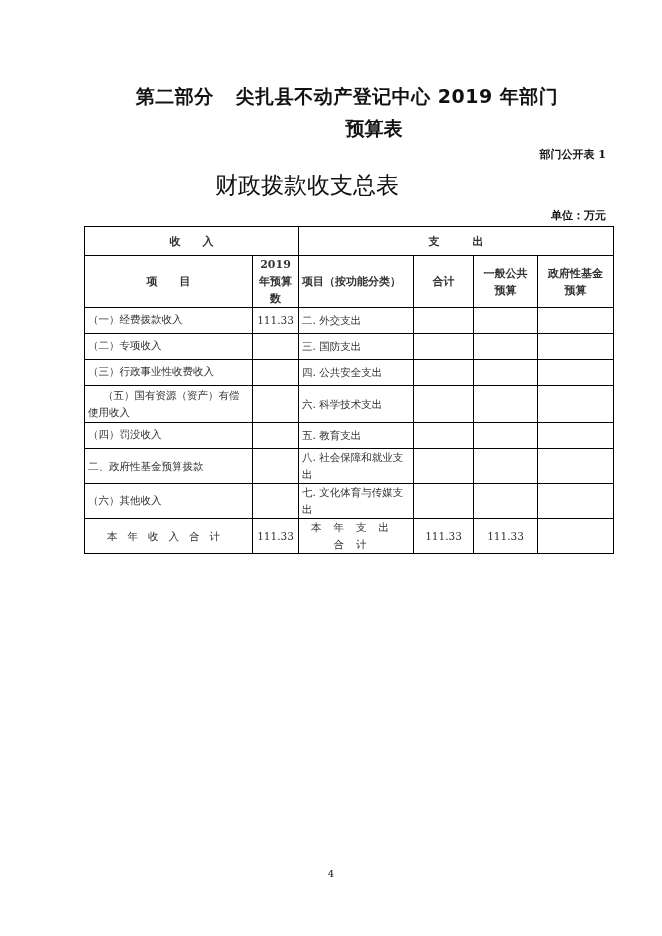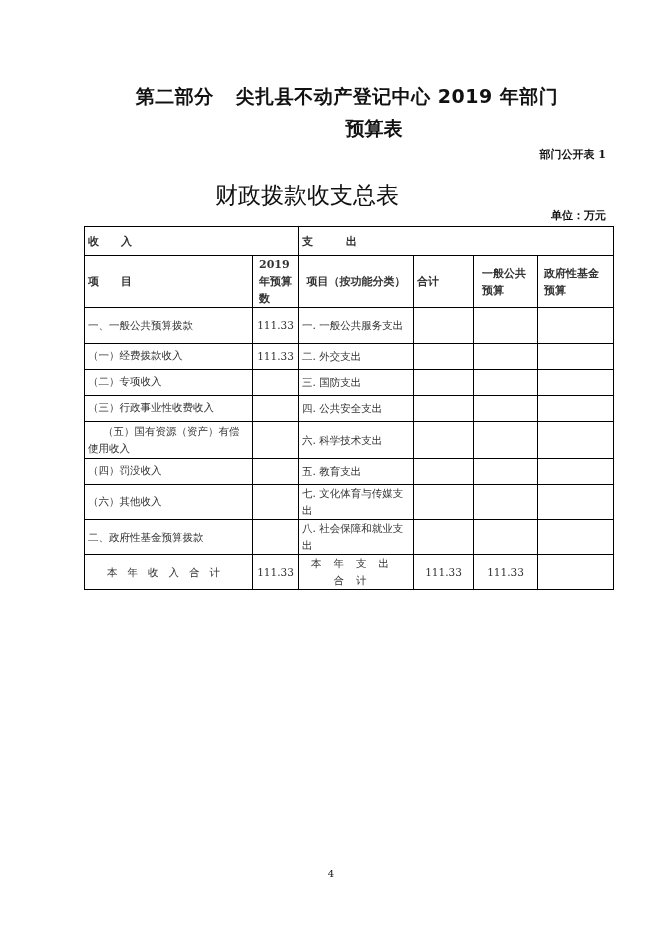--- a/index.html
+++ b/index.html
@@ -6,28 +6,28 @@
   body { width: 662px; height: 936px; position: relative; overflow: hidden;
          font-family: "DejaVu Serif", "Liberation Serif", serif; color: #111; }
   .title1 { position: absolute; left: 0; width: 662px; top: 84px; text-align: center;
             font-family: "DejaVu Sans", "Liberation Sans", sans-serif; font-weight: bold;
             font-size: 19px; letter-spacing: 0.5px; padding-left: 16px; }
   .title1 .gap { display: inline-block; width: 22px; }
   .title2 { position: absolute; left: 0; width: 662px; top: 116px; text-align: center;
             font-family: "DejaVu Sans", "Liberation Sans", sans-serif; font-weight: bold;
             font-size: 19px; margin-left: 43px; }
   .tag { position: absolute; right: 56px; top: 147px; font-size: 11px; font-weight: bold; padding-left: 40px; }
-  .main-title { position: absolute; left: 0; width: 614px; top: 180px; text-align: center;
+  .main-title { position: absolute; left: 0; width: 614px; top: 170px; text-align: center;
                 font-family: "DejaVu Sans", "Liberation Sans", sans-serif; font-size: 23px; }
   .unit { position: absolute; right: 56px; top: 208px; font-size: 11px; font-weight: bold; }
   table.budget { position: absolute; left: 84px; top: 226px; border-collapse: collapse;
                  table-layout: fixed; width: 529px; font-size: 10.5px; }
   table.budget td { border: 1.3px solid #000; padding: 0 3px; vertical-align: middle;
                     line-height: 17px; color: #333; }
-  td.hdr { font-weight: bold; color: #111; font-size: 11px; }
+  td.hdr { font-weight: bold; text-align: center; color: #111; font-size: 11px; }
   td.num { text-align: center; color: #444; }
   td.indent { padding-left: 18px; font-family: Liberation Mono, monospace; }
   td.spread { text-align: center; letter-spacing: 10px; }
   .pageno { position: absolute; left: 0; width: 662px; top: 868px; text-align: center; font-size: 10px; }
 </style>
 </head>
 <body>
 
 <div class="title1">
   <span>第二部分</span><span class="gap"></span><span>尖扎县不动产登记中心 2019 年部门</span>
@@ -47,34 +47,26 @@
       <col style="width:76px">
   </colgroup>
   <tbody>
       <tr style="height:29px">
     <td colspan="2" class="hdr">收　　入</td>
     <td colspan="4" class="hdr">支　　　出</td>
   </tr>
   <tr style="height:52px">
     <td class="hdr">项　　目</td>
     <td class="hdr" style="padding:0 6px">2019年预算数</td>
-    <td class="hdr" style="text-align:center">项目（按功能分类）</td>
+    <td class="hdr" style="text-align:left">项目（按功能分类）</td>
     <td class="hdr">合计</td>
     <td class="hdr" style="padding:0 8px">一般公共预算</td>
     <td class="hdr" style="padding:0 6px">政府性基金预算</td>
   </tr>
 
-  <tr style="height:36px">
-    <td>一、一般公共预算拨款</td>
-    <td class="num">111.33</td>
-    <td>一. 一般公共服务支出</td>
-    <td class="num"></td>
-    <td class="num"></td>
-    <td class="num"></td>
-  </tr>
   <tr style="height:26px">
     <td class="indent">（一）经费拨款收入</td>
     <td class="num">111.33</td>
     <td>二. 外交支出</td>
     <td class="num"></td>
     <td class="num"></td>
     <td class="num"></td>
   </tr>
   <tr style="height:26px">
     <td class="indent">（二）专项收入</td>
@@ -101,32 +93,32 @@
     <td class="num"></td>
   </tr>
   <tr style="height:26px">
     <td class="indent">（四）罚没收入</td>
     <td class="num"></td>
     <td>五. 教育支出</td>
     <td class="num"></td>
     <td class="num"></td>
     <td class="num"></td>
   </tr>
+  <tr style="height:35px">
+    <td>二、政府性基金预算拨款</td>
+    <td class="num"></td>
+    <td>八. 社会保障和就业支出</td>
+    <td class="num"></td>
+    <td class="num"></td>
+    <td class="num"></td>
+  </tr>
   <tr style="height:34px">
     <td class="indent">（六）其他收入</td>
     <td class="num"></td>
     <td>七. 文化体育与传媒支出</td>
-    <td class="num"></td>
-    <td class="num"></td>
-    <td class="num"></td>
-  </tr>
-  <tr style="height:35px">
-    <td>二、政府性基金预算拨款</td>
-    <td class="num"></td>
-    <td>八. 社会保障和就业支出</td>
     <td class="num"></td>
     <td class="num"></td>
     <td class="num"></td>
   </tr>
   <tr style="height:23px">
     <td class="spread">本年收入合计</td>
     <td class="num">111.33</td>
     <td class="spread" style="letter-spacing:12px">本年支出合计</td>
     <td class="num">111.33</td>
     <td class="num">111.33</td>

